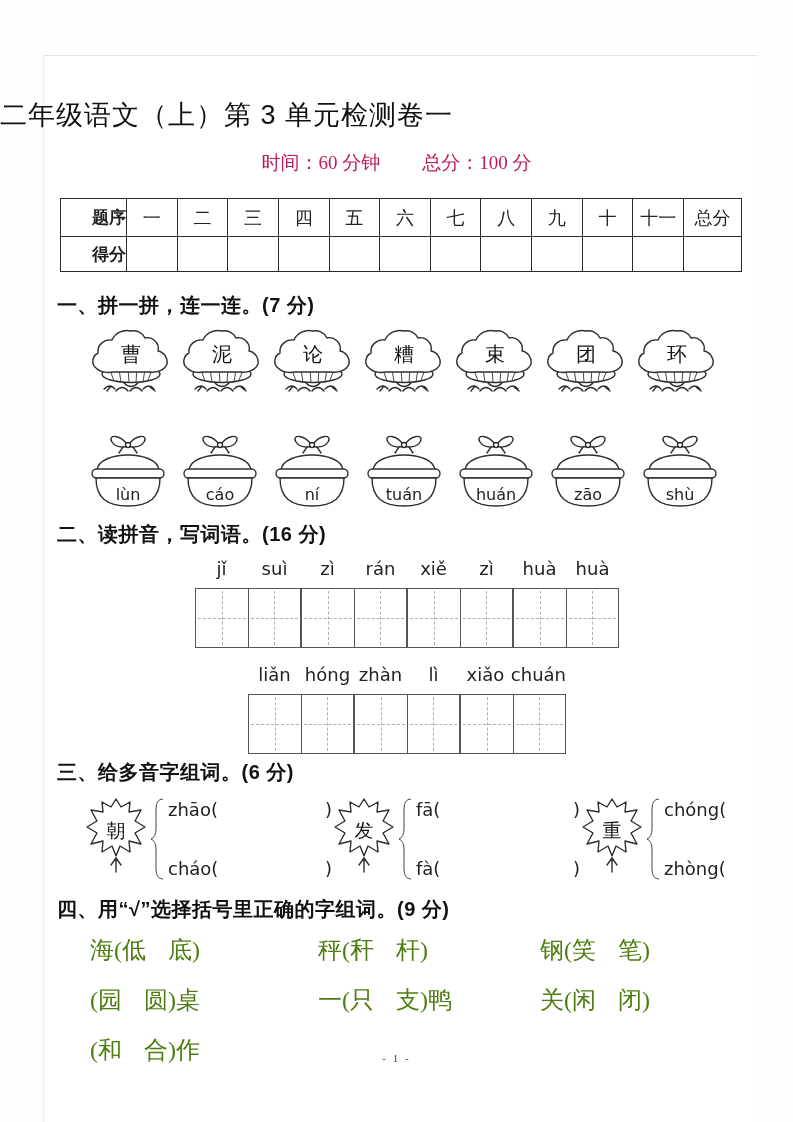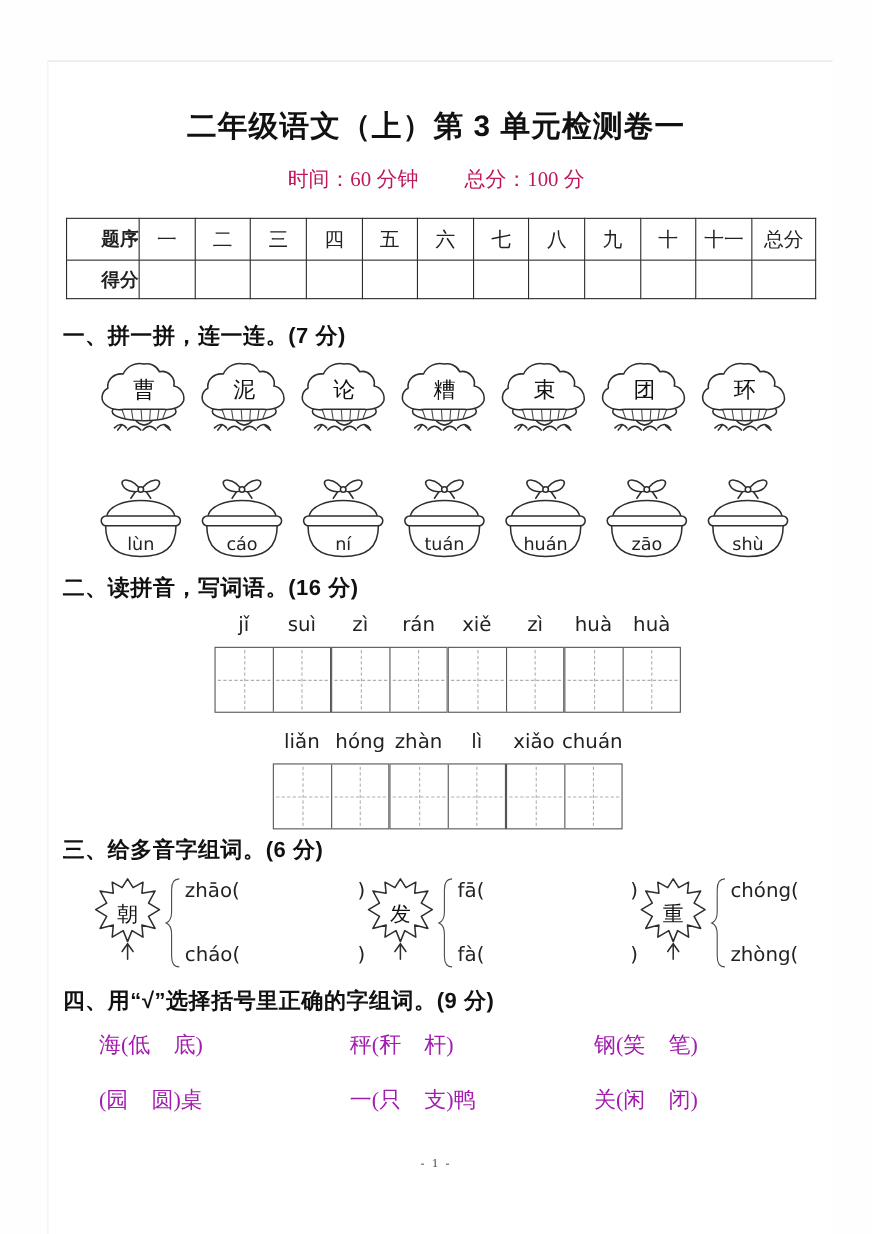--- a/index.html
+++ b/index.html
@@ -11,22 +11,22 @@
     position:relative;
     overflow:hidden;
   }
   .sheet { position:absolute; inset:0; background:#fefefe; }
   .edge { position:absolute; top:55px; left:43px; right:36px; bottom:0;
           border-top:1px solid #e2e2e2; border-left:1px solid #efefef; background:#fff; }
 
   .abs { position:absolute; }
 
   
-  .title { top:97px; left:0; width:100%; text-align:center;
-           font-family:"Liberation Sans", sans-serif; font-weight:bold;
+  .title { top:97px; left:0; width:100%; 
+           font-family:"Liberation Sans", sans-serif; font-weight:normal;
            font-size:27px; letter-spacing:1px; color:#111; }
   .subtitle { top:150px; left:0; width:100%; display:flex; justify-content:center; gap:42px;
               font-size:19px; color:#be185d; }
 
   
   .score-table { top:198px; left:60px; width:682px; border-collapse:collapse; table-layout:fixed; }
   .score-table td { border:1px solid #2b2b2b; text-align:center; vertical-align:middle;
                     font-size:18px; color:#222; }
   .score-table tr:nth-child(1) td { height:38px; }
   .score-table tr:nth-child(2) td { height:35px; }
@@ -71,21 +71,21 @@
             font-size:19px; color:#111; }
   .brace-svg { margin:0 3px 0 1px; }
   .readings { width:164px; height:84px; display:flex; flex-direction:column; justify-content:space-between;
               padding:2px 0; }
   .rline { display:flex; justify-content:space-between;
            font-family:"DejaVu Sans", sans-serif; font-size:18px; color:#222; }
 
   
   .s4-grid { top:936px; left:90px; width:610px; display:grid;
              grid-template-columns:228px 222px 160px; row-gap:22px; }
-  .choice-item { font-size:20px; color:#a21caf; word-spacing:16px; white-space:nowrap; line-height:28px; }
+  .choice-item { font-size:24px; color:#4d7c0f; word-spacing:16px; white-space:nowrap; line-height:28px; }
 
   .pagenum { top:1052px; left:0; width:100%; text-align:center;
              font-size:11px; color:#444; letter-spacing:2px; }
 </style>
 </head>
 <body>
 
 <div class="sheet">
   <div class="edge"></div>
 
@@ -507,16 +507,17 @@
 
 
   <div class="choice-item">钢(笑 笔)</div>
 
   <div class="choice-item">(园 圆)桌</div>
 
   <div class="choice-item">一(只 支)鸭</div>
 
   <div class="choice-item">关(闲 闭)</div>
 
+  <div class="choice-item">(和 合)作</div>
 </div>
 
   <div class="abs pagenum">- 1 -</div>
 </div>
 
 </body></html>

